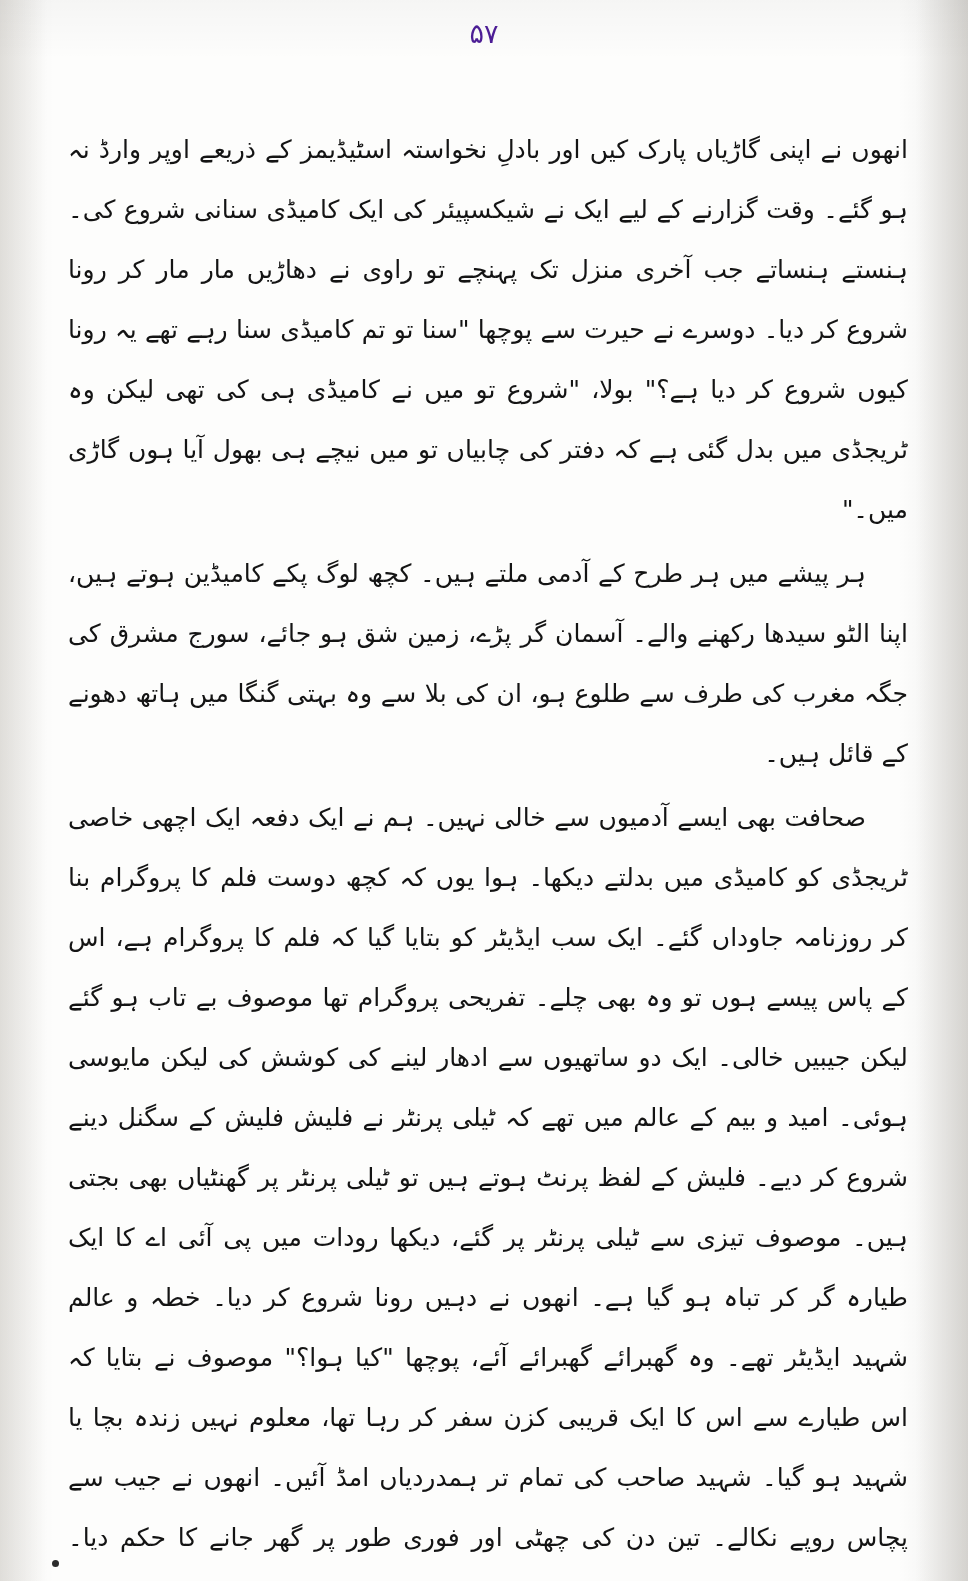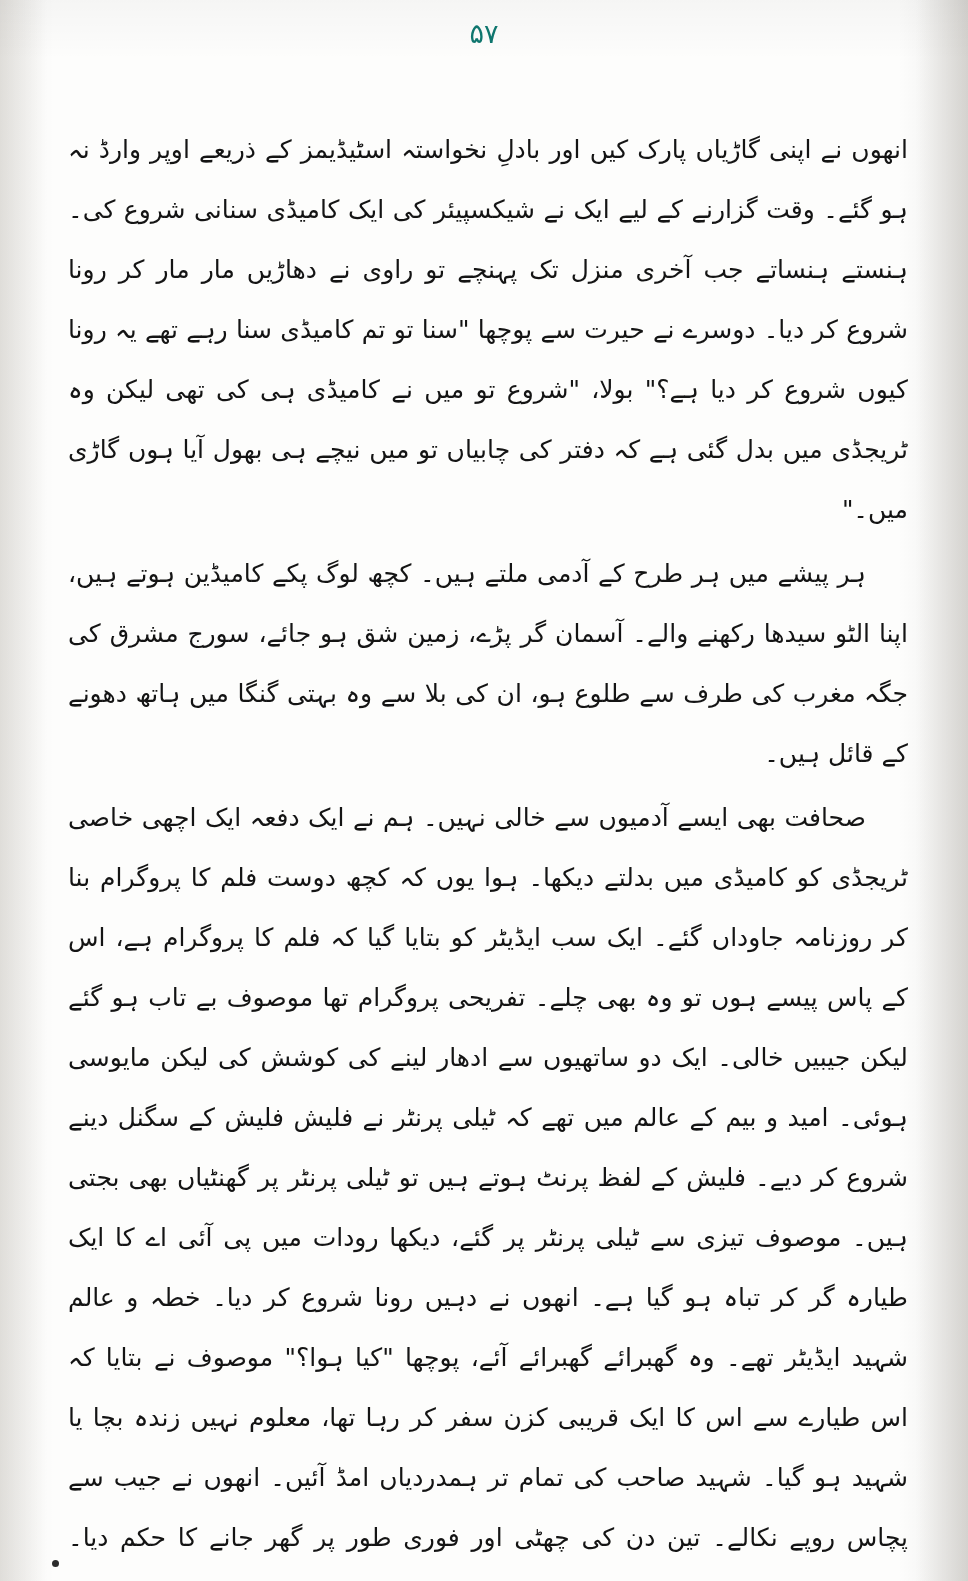--- a/index.html
+++ b/index.html
@@ -30,21 +30,21 @@
     z-index: 5;
   }
   .page-number {
     position: absolute;
     top: 18px;
     left: 0;
     width: 968px;
     text-align: center;
     font-family: "DejaVu Sans", sans-serif;
     font-size: 27px;
-    color: #0f766e;
+    color: #4c1d95;
     letter-spacing: 1px;
     z-index: 6;
   }
   .body-text {
     position: absolute;
     top: 120px;
     left: 68px;
     width: 840px;
     height: 1430px;
     direction: rtl;

